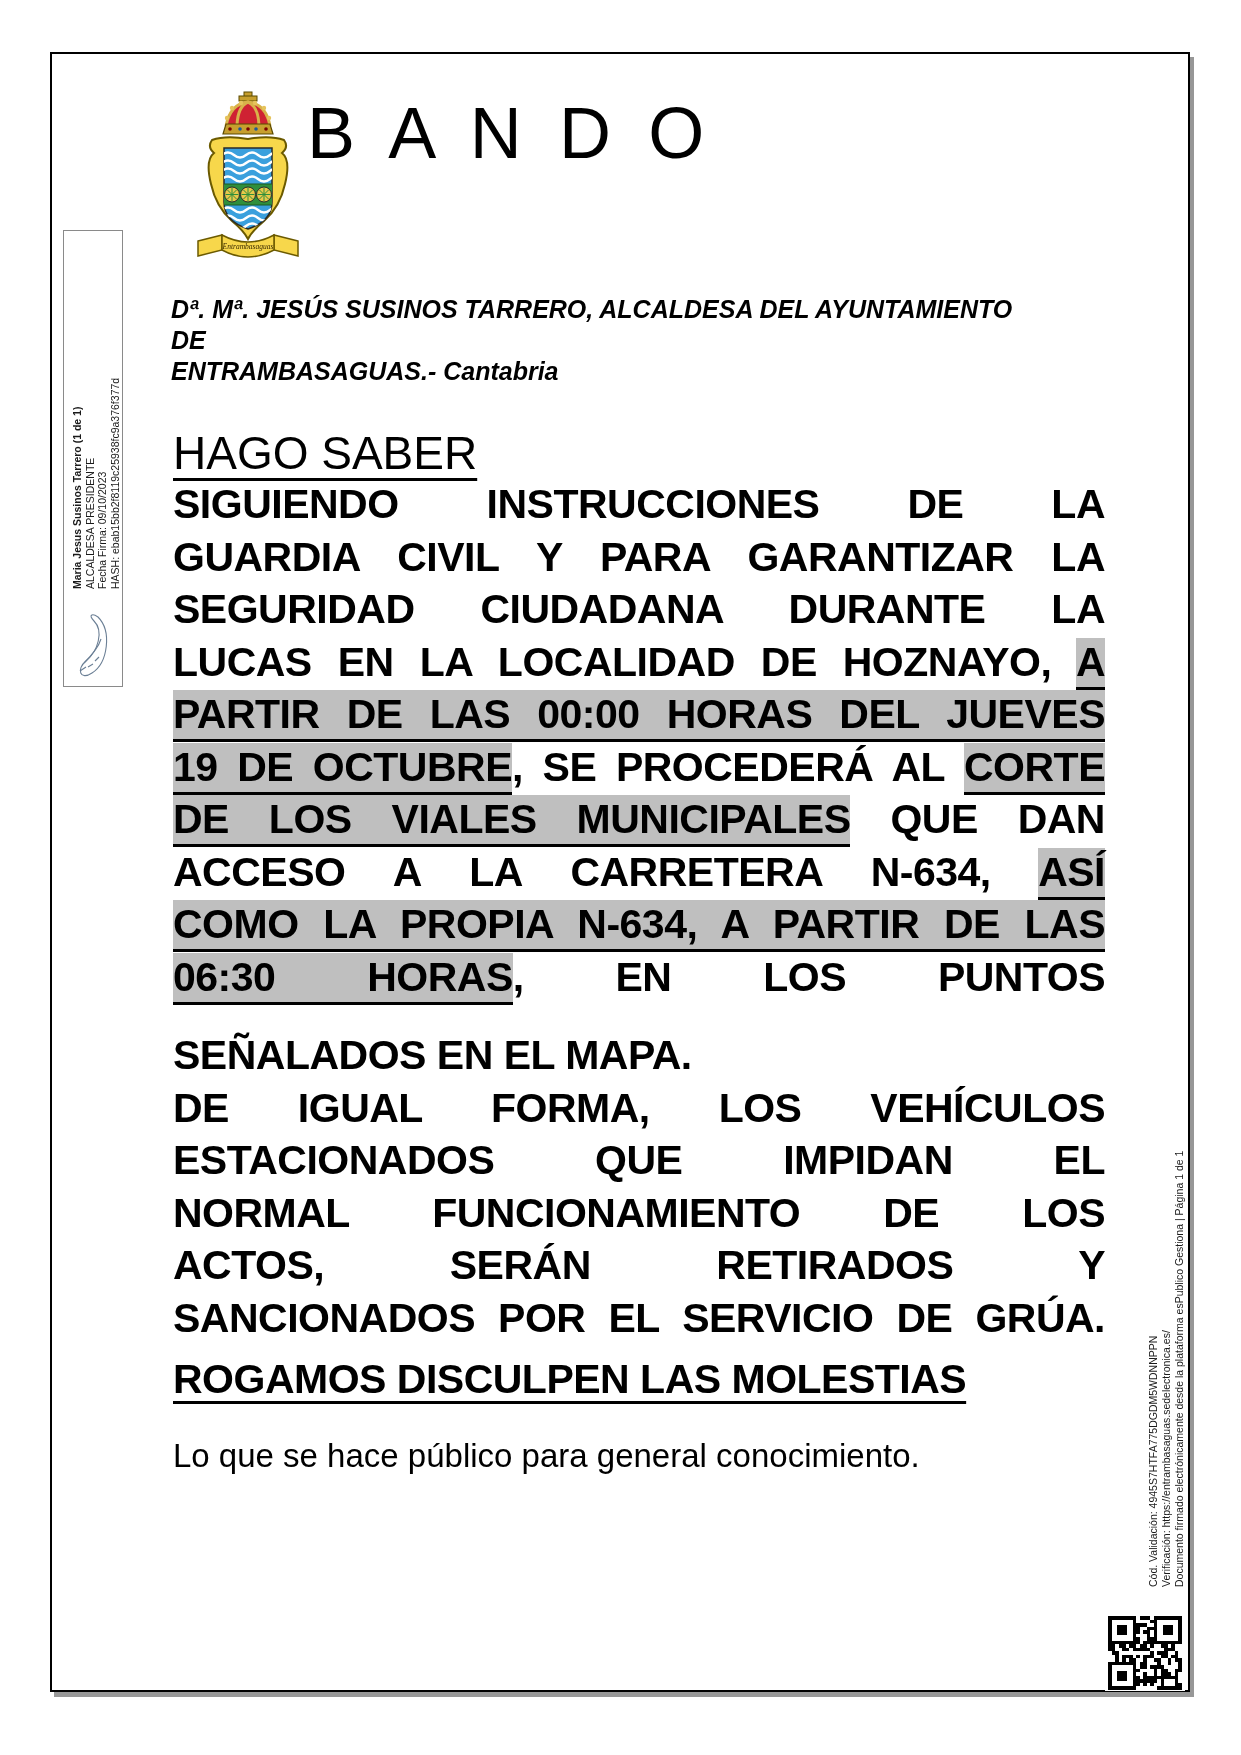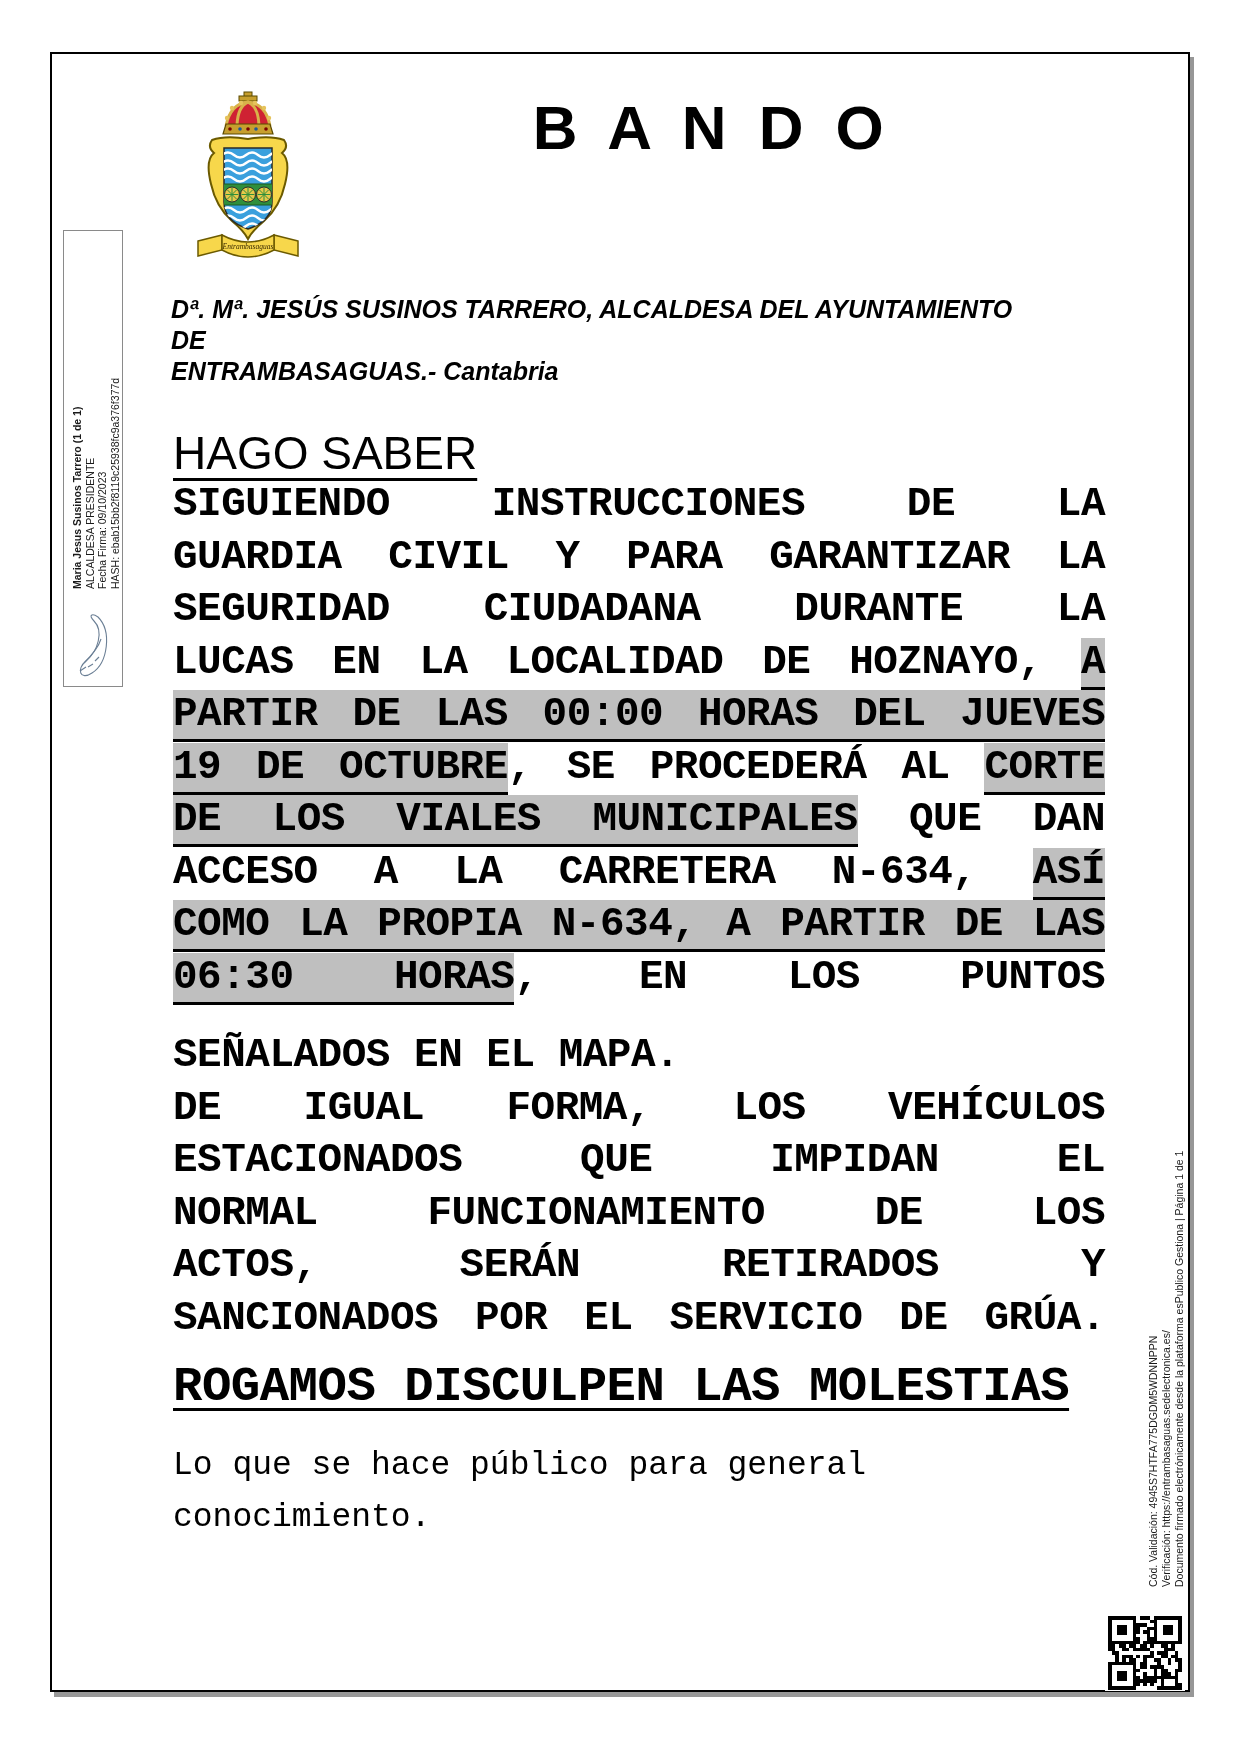--- a/index.html
+++ b/index.html
@@ -8,42 +8,42 @@
     font-family:"Liberation Sans",sans-serif;color:#000;
     overflow:hidden;
   }
   .page{
     position:absolute;left:50px;top:52px;width:1140px;height:1640px;
     box-sizing:border-box;border:2px solid #000;background:#fff;
     box-shadow:4px 5px 0 #979797;
   }
   .crest{position:absolute;left:140px;top:36px;width:112px;height:174px;}
   .title{
-    position:absolute;left:255px;top:38px;width:810px;text-align:center;
-    font-size:62px;font-weight:bold;letter-spacing:0.12em;white-space:nowrap;
+    position:absolute;left:255px;top:38px;width:810px;
+    font-size:72px;font-weight:normal;letter-spacing:0.12em;white-space:nowrap;
   }
   .issuer{
     position:absolute;left:119px;top:240px;width:880px;
     font-size:25px;font-weight:bold;line-height:31px;font-style:italic;
   }
   .hago{
     position:absolute;left:121px;top:372px;width:932px;text-align:left;
     font-size:46px;font-weight:400;
     text-decoration:underline;text-decoration-thickness:3px;text-underline-offset:9px;
   }
   .bodyblock{
     position:absolute;left:121px;top:424px;width:932px;
-    font-size:41px;font-weight:bold;line-height:52.5px;letter-spacing:-0.5px;font-family:Liberation Mono, monospace;
+    font-size:41px;font-weight:bold;line-height:52.5px;letter-spacing:-0.5px;
   }
   .line{text-align:justify;text-align-last:justify;}
   .line.noj{text-align-last:left;margin-top:26px;}
   .hl{background:#bfbfbf;border-bottom:3px solid #000;padding:1px 0 2px 0;}
   .rogamos{
-    margin-top:17px;
-    font-size:49px;font-weight:bold;display:inline-block;
+    margin-top:9px;
+    font-size:41px;font-weight:bold;display:inline-block;
     text-decoration:underline;text-decoration-thickness:3px;text-underline-offset:8px;
   }
   .footer{margin-top:24px;font-size:33px;font-weight:400;letter-spacing:0;}
   .sig-box{
     position:absolute;left:11px;top:176px;width:60px;height:457px;
     box-sizing:border-box;border:1px solid #8a8a8a;background:#fff;
   }
   .sig-rot{
     position:absolute;left:7px;top:358px;width:232px;
     transform:rotate(-90deg);transform-origin:0 0;

